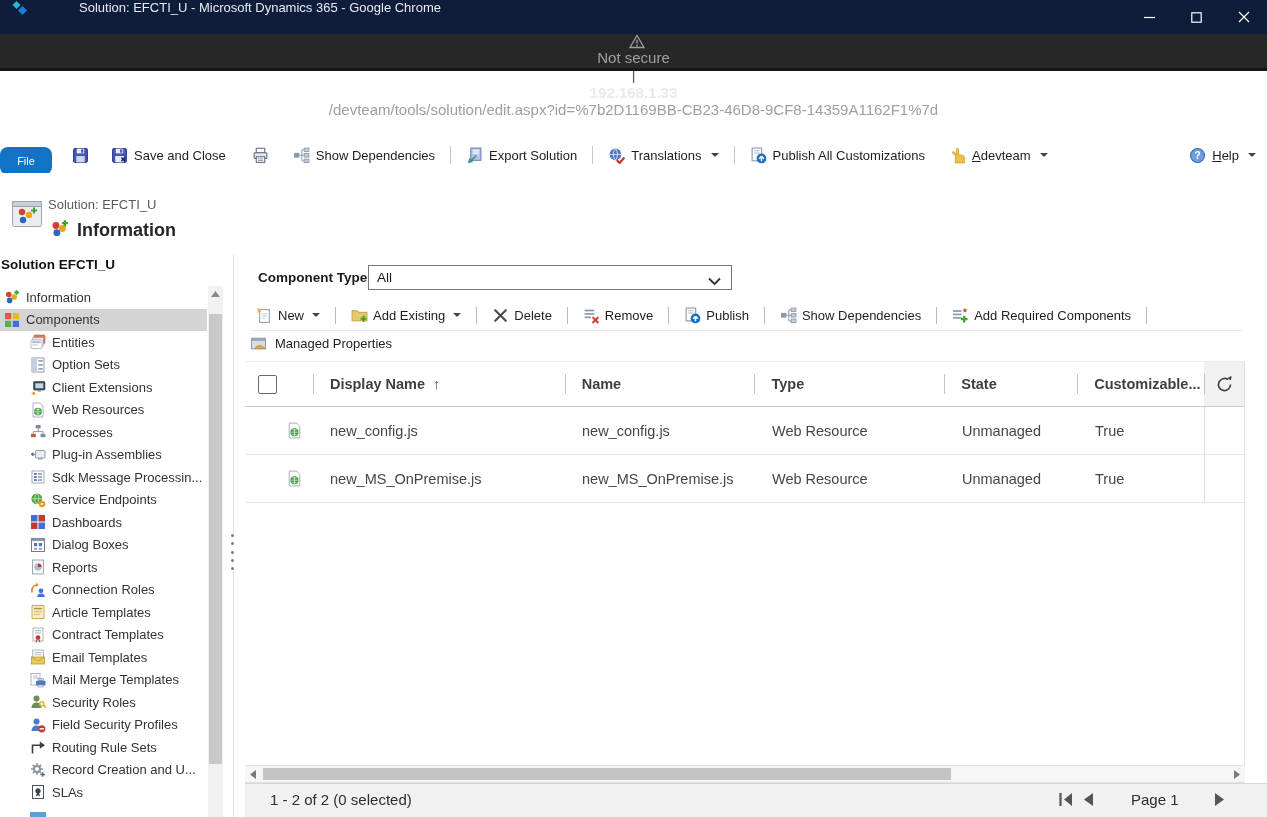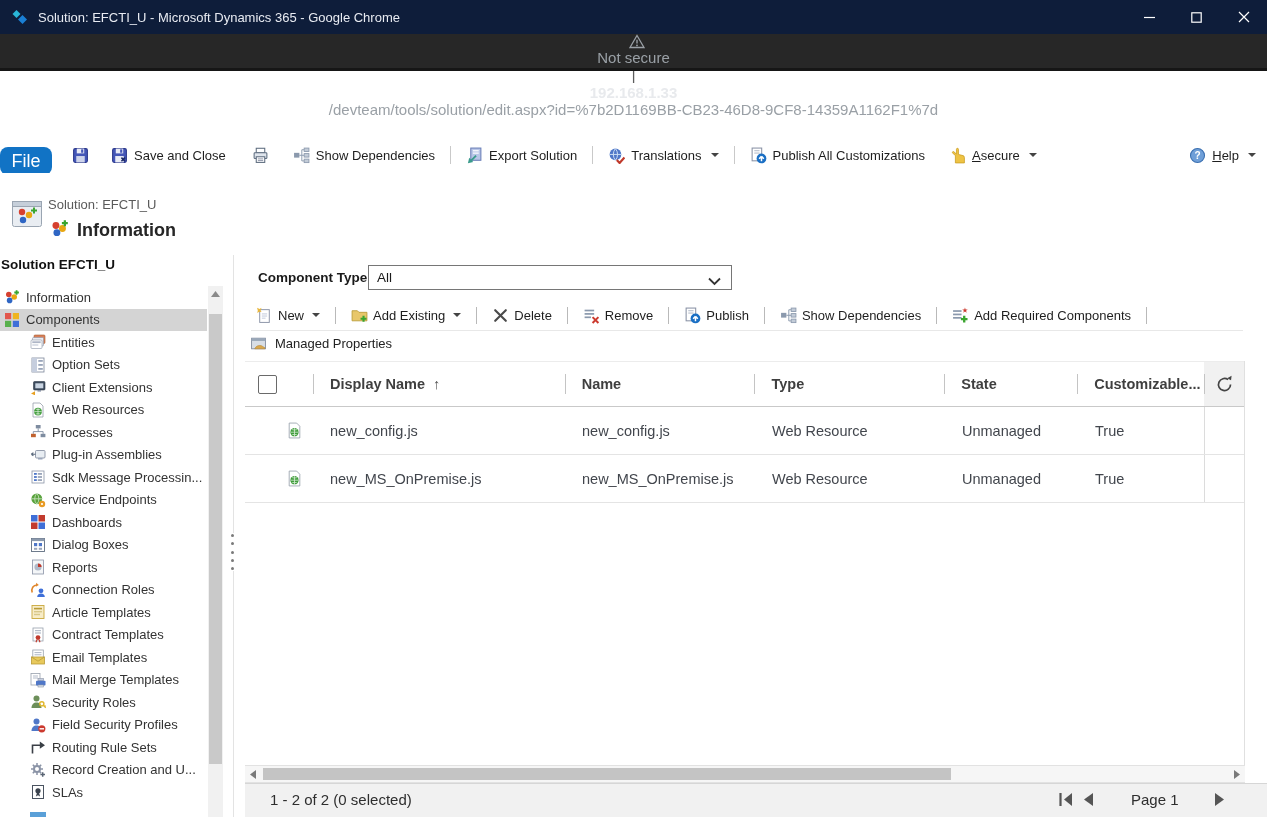--- a/index.html
+++ b/index.html
@@ -1,34 +1,34 @@
 <!DOCTYPE html>
 <html><head>
 <meta charset="utf-8">
 <style>
   html,body{margin:0;padding:0;background:#666;}
   .screen{position:relative;width:1267px;height:817px;background:#fff;overflow:hidden;
           font-family:"Liberation Sans",sans-serif;-webkit-font-smoothing:antialiased;}
   
   .titlebar{position:absolute;left:0;top:0;width:100%;height:34px;background:#0e1d3a;
-            display:flex;align-items:center;color:#e8ebf2;font-size:13px;}
+            display:flex;color:#e8ebf2;font-size:13px;gap:41px;}
   .titlebar .app-icon{margin:0 10px 0 12px;display:flex;}
   .win-controls{margin-left:auto;display:flex;height:100%;}
   .win-btn{width:47px;height:100%;display:flex;align-items:center;justify-content:center;}
   
   .addressbar{position:absolute;left:0;top:34px;width:100%;height:34px;background:#272727;
               display:flex;align-items:center;font-size:15px;color:#9aa0a6;flex-direction:column;}
   .addressbar .warn{margin:0 8px 0 14px;display:flex;}
   .addr-sep{color:#5c5c5c;margin:0 12px;font-size:16px;}
   .addr-host{color:#e8eaed;font-weight:bold;}
   .addr-strip{position:absolute;left:0;top:68px;width:100%;height:3px;background:#161616;}
   
   .ribbon{position:absolute;left:0;top:138px;width:100%;height:35px;border-bottom:1px solid #d9d9d9;background:#fff;}
   .file-tab{position:absolute;left:0;top:9px;width:52px;height:28px;background:#1173c5;color:#fff;
-            font-size:18px;display:flex;align-items:center;justify-content:center;border-radius:8px;}
+            font-size:11px;display:flex;align-items:center;justify-content:center;border-radius:8px;}
   .ribbon-items{position:absolute;left:66px;top:0;height:34px;display:flex;align-items:center;font-size:13px;color:#1e1e1e;}
   .rb{display:flex;align-items:center;gap:6px;padding:4px 6px;cursor:default;white-space:nowrap;}
   .rsep{width:1px;height:18px;background:#c9c9c9;margin:0 9px;}
   .caret{display:inline-block;width:0;height:0;border-left:4px solid transparent;border-right:4px solid transparent;
          border-top:4px solid #444;margin-left:3px;}
   .help-box{position:absolute;right:5px;top:0;height:34px;display:flex;align-items:center;font-size:13px;color:#1e1e1e;}
   .u{text-decoration:underline;}
   
   .pagehead{position:absolute;left:0;top:173px;width:100%;height:82px;background:#fff;}
   .ph-icon{position:absolute;left:12px;top:28px;}
@@ -230,21 +230,21 @@
             </svg>
         </span>
         <span>Publish All Customizations</span>
       </div>
       <div class="rb" style="margin-left:12px">
         <span class="tb-ic">
           <svg viewBox="0 0 16 16">
               <path d="M6 15V8.2L3.4 5.6c-.7-.7.4-1.9 1.2-1.1l2.4 2.1V2.2c0-1.3 1.9-1.3 1.9 0V7l4.3 1.1c.9.2 1.3.9 1.3 1.9V15z" fill="#eec344" stroke="#c99a1e" stroke-width="0.7"></path>
             </svg>
         </span>
-        <span><span class="u">A</span><span>secure</span></span>
+        <span><span class="u">A</span><span>devteam</span></span>
         <span class="caret"></span>
       </div>
     </div>
     <div class="help-box">
       <div class="rb">
         <span class="tb-ic">
           <svg viewBox="0 0 16 16">
               <circle cx="8" cy="8" r="6.6" fill="#6f9fd8" stroke="#3a6fb0"></circle>
               <text x="8" y="11.4" font-size="9.5" fill="#fff" text-anchor="middle" font-weight="bold" font-family="Liberation Sans, sans-serif">?</text>
             </svg>

